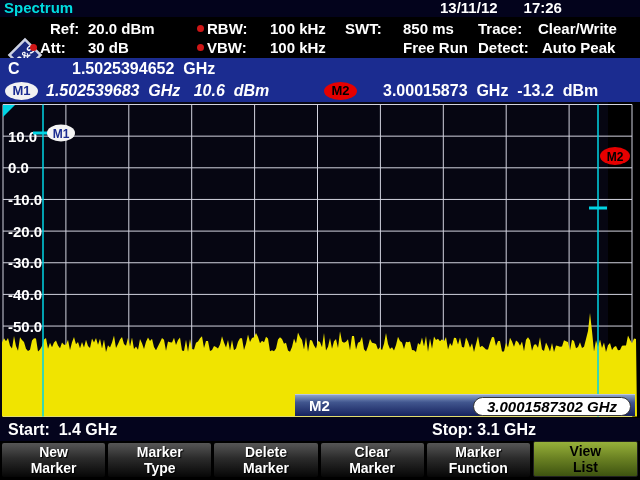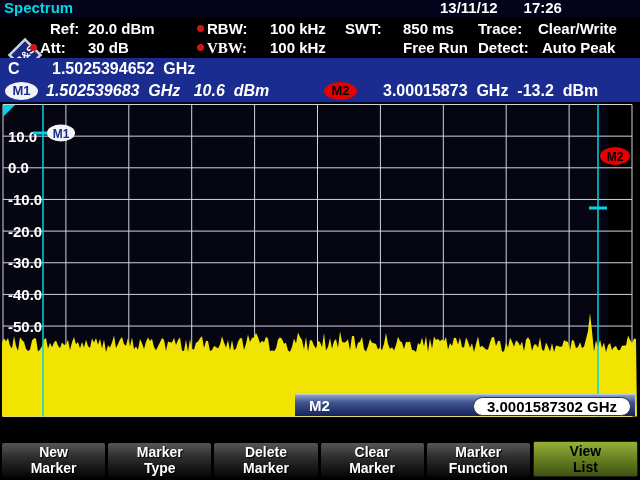--- a/index.html
+++ b/index.html
@@ -23,21 +23,21 @@
   .mbadge{position:absolute;top:2px;width:33px;height:18px;border-radius:50%;font-size:13px;line-height:18px;text-align:center;}
   #m1badge{left:5px;background:#f2f2f2;color:#1b2c90;}
   #m2badge{left:324px;background:#e60000;color:#000;}
   
   #plotwrap{position:absolute;left:0;top:102px;width:608px;height:316px;background:#060612;}
   
   #m2entry{position:absolute;left:295px;top:394px;width:340px;height:22px;z-index:5;
     background:linear-gradient(180deg,#8aa0c8 0%,#41568e 35%,#16225e 100%);border-top:1px solid #b9c6e2;box-sizing:border-box;}
   #m2entry .elabel{position:absolute;left:14px;top:1px;color:#fff;font-size:15px;line-height:20px;}
   #m2entry .epill{position:absolute;right:4px;top:2px;width:156px;height:17px;background:#fff;border:1px solid #333;
-    border-radius:10px;color:#000;font-size:15px;line-height:17px;text-align:center;}
+    border-radius:10px;color:#000;font-size:15px;line-height:17px;text-align:center;font-style:italic;}
   
   #freqbar{position:absolute;left:0;top:418px;width:640px;height:23px;background:#04041d;color:#fff;font-size:16px;}
   #startlab{position:absolute;left:8px;top:2px;line-height:20px;}
   #stoplab{position:absolute;left:432px;top:2px;line-height:20px;}
   
   #softkeys{position:absolute;left:0;top:441px;width:640px;height:39px;background:#000;display:flex;gap:3px;padding:2px 2px 3px 2px;box-sizing:border-box;align-items:flex-end;}
   .softkey{flex:1;border:0;border-radius:2px;background:linear-gradient(180deg,#565656 0%,#2b2b2b 45%,#060606 100%);
     color:#fff;font-family:inherit;font-weight:bold;font-size:14px;line-height:16px;text-align:center;padding:1px 0;
     text-shadow:1px 1px 1px #000;cursor:pointer;}
   .softkey.active{background:linear-gradient(180deg,#97b13a 0%,#6d8424 45%,#3e5310 100%);color:#000;text-shadow:none;border:1px solid #202020;}
@@ -60,36 +60,36 @@
     </svg>
     <span class="bullet" style="left:30px;top:27px;"></span>
     <span class="bullet" style="left:197px;top:8px;"></span>
     <span class="bullet" style="left:197px;top:27px;"></span>
     <span class="hfield" style="left:50px;top:3px;">Ref:</span>
     <span class="hfield" style="left:88px;top:3px;">20.0 dBm</span>
     <span class="hfield" style="left:40px;top:22px;">Att:</span>
     <span class="hfield" style="left:88px;top:22px;">30 dB</span>
     <span class="hfield" style="left:207px;top:3px;">RBW:</span>
     <span class="hfield" style="left:270px;top:3px;">100 kHz</span>
-    <span class="hfield" style="left:207px;top:22px;font-family:Liberation Serif, serif;">VBW:</span>
+    <span class="hfield" style="left:207px;top:22px;">VBW:</span>
     <span class="hfield" style="left:270px;top:22px;">100 kHz</span>
     <span class="hfield" style="left:345px;top:3px;">SWT:</span>
     <span class="hfield" style="left:403px;top:3px;">850 ms</span>
     <span class="hfield" style="left:345px;top:22px;margin-top:48px;">Trig:</span>
     <span class="hfield" style="left:403px;top:22px;">Free Run</span>
     <span class="hfield" style="left:478px;top:3px;">Trace:</span>
     <span class="hfield" style="left:538px;top:3px;text-align:center;">Clear/Write</span>
     <span class="hfield" style="left:478px;top:22px;text-align:center;">Detect:</span>
     <span class="hfield" style="left:542px;top:22px;">Auto Peak</span>
   </div>
 
   <div id="markerbar">
     <div class="mrow" style="top:0;">
       <span class="pre" style="position:absolute;left:8px;">C</span>
-      <span class="pre" style="position:absolute;left:52px;">1.5025394652  GHz</span>
+      <span class="pre" style="position:absolute;left:72px;">1.5025394652  GHz</span>
     </div>
     <div class="mrow" style="top:22px;">
       <span class="mbadge" id="m1badge">M1</span>
       <span class="pre" style="position:absolute;left:46px;font-style:italic;">1.502539683  GHz   10.6  dBm</span>
       <span class="mbadge" id="m2badge">M2</span>
       <span class="pre" style="position:absolute;left:383px;">3.00015873  GHz  -13.2  dBm</span>
     </div>
   </div>
 
   <div id="plotwrap">
@@ -142,20 +142,24 @@
           <text x="615" y="58.5" text-anchor="middle" font-size="12" font-weight="bold" font-family="&quot;Liberation Sans&quot;,sans-serif" fill="#000">M2</text>
         </g>
       </svg>
   </div>
 
   <div id="m2entry">
     <span class="elabel">M2</span>
     <span class="epill">3.0001587302 GHz</span>
   </div>
 
+  <div id="freqbar">
+    <span id="startlab" class="pre">Start:  1.4 GHz</span>
+    <span id="stoplab" class="pre">Stop: 3.1 GHz</span>
+  </div>
 
   <div id="softkeys">
     <button class="softkey">
         <div>New</div>
         <div>Marker</div>
       </button>
     <button class="softkey">
         <div>Marker</div>
         <div>Type</div>
       </button>

